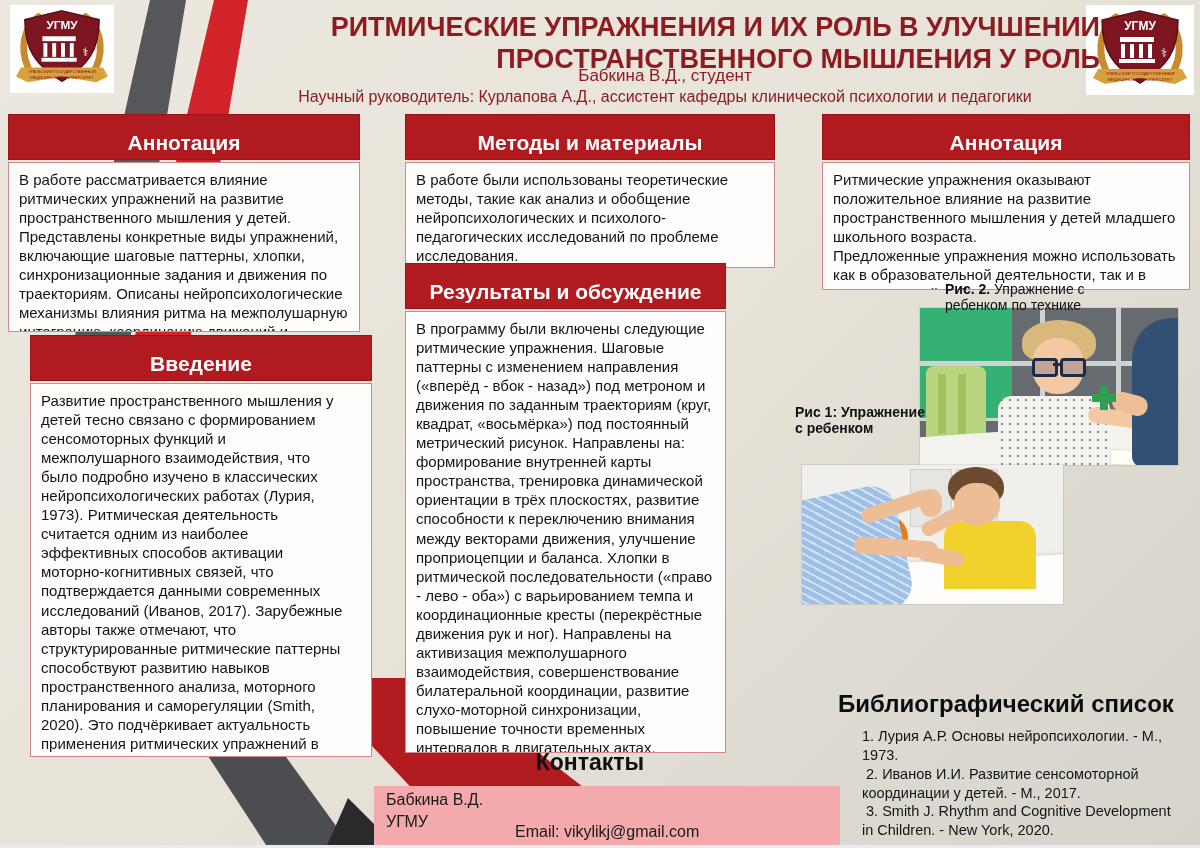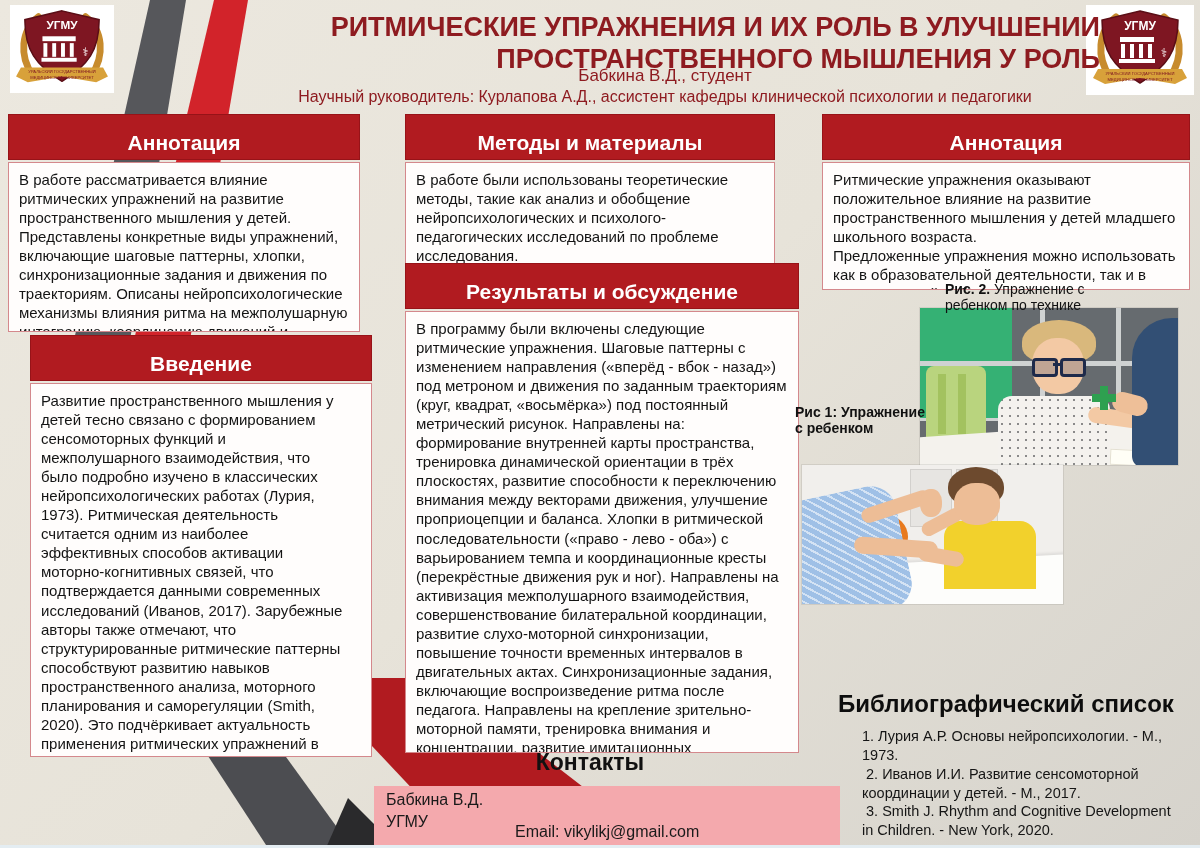--- a/index.html
+++ b/index.html
@@ -161,21 +161,21 @@
       <p>Развитие пространственного мышления у детей тесно связано с формированием сенсомоторных функций и межполушарного взаимодействия, что было подробно изучено в классических нейропсихологических работах (Лурия, 1973). Ритмическая деятельность считается одним из наиболее эффективных способов активации моторно-когнитивных связей, что подтверждается данными современных исследований (Иванов, 2017). Зарубежные авторы также отмечают, что структурированные ритмические паттерны способствуют развитию навыков пространственного анализа, моторного планирования и саморегуляции (Smith, 2020). Это подчёркивает актуальность применения ритмических упражнений в образовательной и коррекционной практике.</p>
 
     </div>
   </div>
 
   <div class="abs panel" style="left:405px;top:114px;width:370px;">
     <div class="panel-header">Методы и материалы</div>
     <div class="panel-body" style="height:90px;">В работе были использованы теоретические методы, такие как анализ и обобщение нейропсихологических и психолого-педагогических исследований по проблеме исследования.</div>
   </div>
 
-  <div class="abs panel" style="left:405px;top:263px;width:394px;">
+  <div class="abs panel" style="left:405px;top:263px;width:321px;">
     <div class="panel-header">Результаты и обсуждение</div>
     <div class="panel-body" style="height:426px;">В программу были включены следующие ритмические упражнения. Шаговые паттерны с изменением направления («вперёд - вбок - назад») под метроном и движения по заданным траекториям (круг, квадрат, «восьмёрка») под постоянный метрический рисунок. Направлены на: формирование внутренней карты пространства, тренировка динамической ориентации в трёх плоскостях, развитие способности к переключению внимания между векторами движения, улучшение проприоцепции и баланса. Хлопки в ритмической последовательности («право - лево - оба») с варьированием темпа и координационные кресты (перекрёстные движения рук и ног). Направлены на активизация межполушарного взаимодействия, совершенствование билатеральной координации, развитие слухо-моторной синхронизации, повышение точности временных интервалов в двигательных актах. Синхронизационные задания, включающие воспроизведение ритма после педагога. Направлены на крепление зрительно-моторной памяти, тренировка внимания и концентрации, развитие имитационных способностей, формирование внутренних ритмических шаблонов.</div>
   </div>
 
   <div class="abs panel" style="left:822px;top:114px;width:368px;">
     <div class="panel-header">Аннотация</div>
     <div class="panel-body pre" style="height:112px;">Ритмические упражнения оказывают положительное влияние на развитие пространственного мышления у детей младшего школьного возраста.
 Предложенные упражнения можно использовать как в образовательной деятельности, так и в коррекционной работе.</div>
   </div>
 

